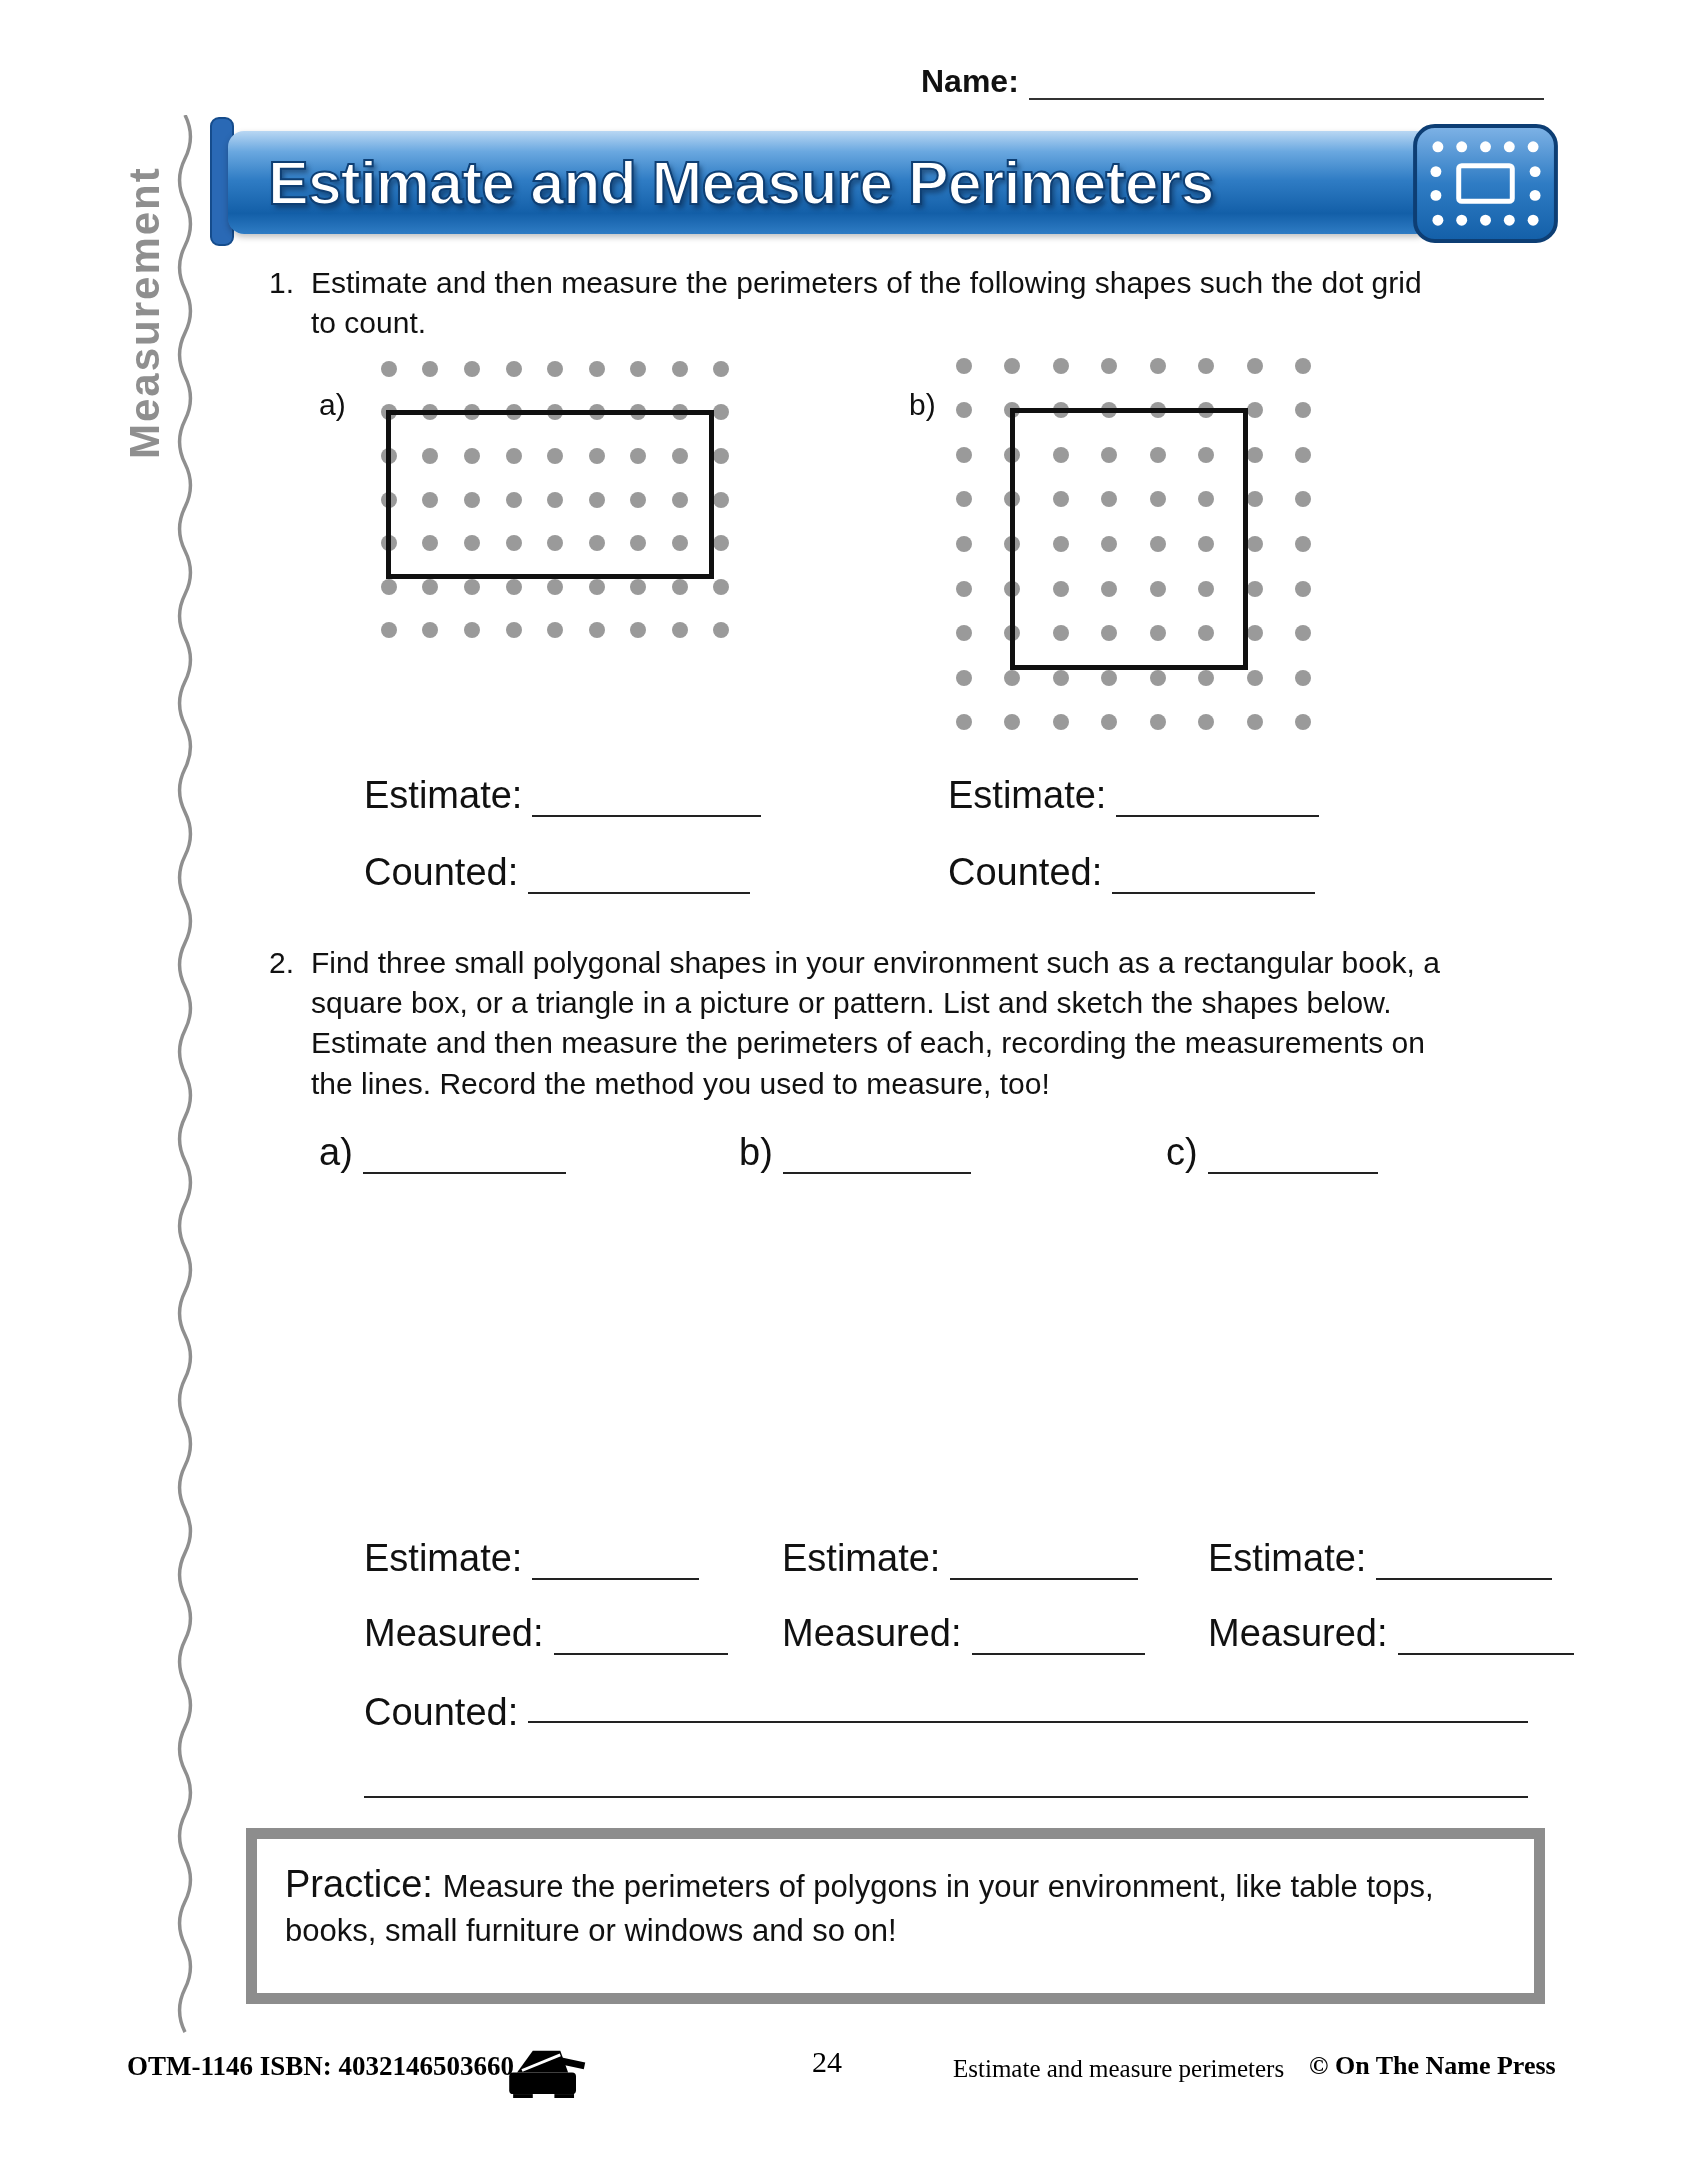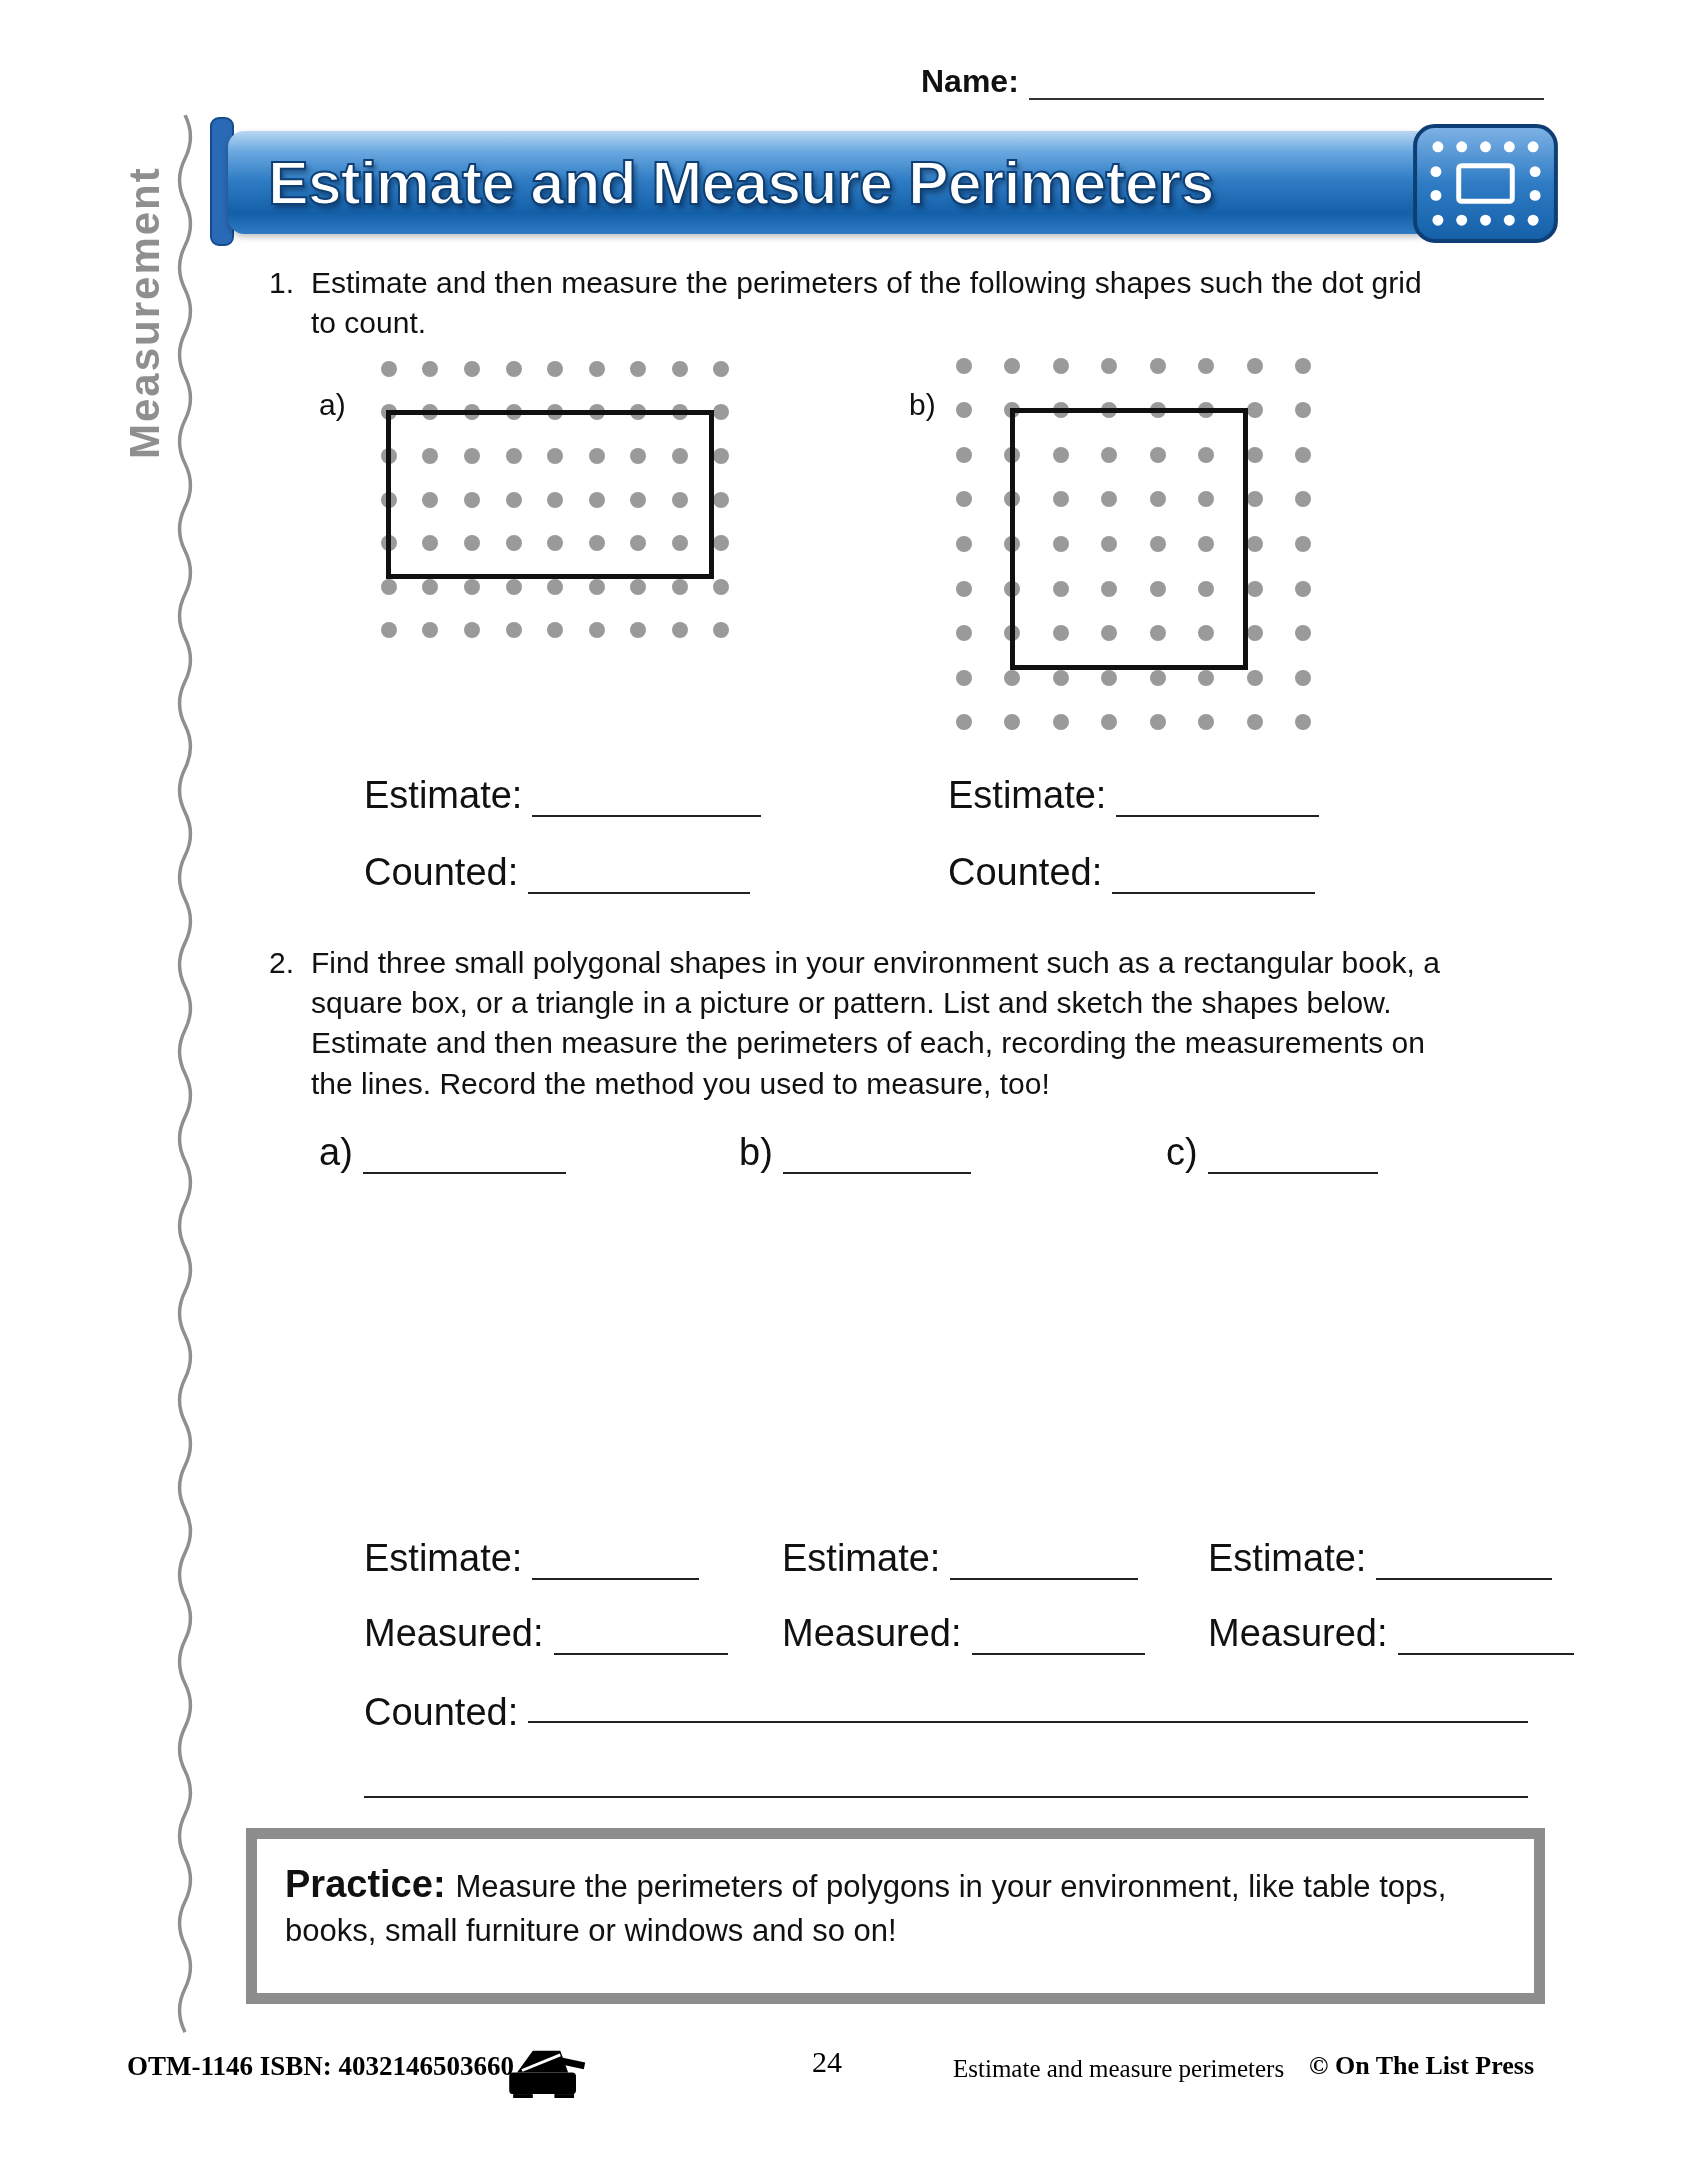--- a/index.html
+++ b/index.html
@@ -51,21 +51,21 @@
 
   .longline { position:absolute; border-bottom:2.5px solid #222; height:32px; }
 
   .sketch-area { position:absolute; left:271px; top:1183px; width:1168px; height:327px; }
 
   
   .practice {
     position:absolute; left:246px; top:1828px; width:1299px; height:176px;
     border:11px solid #8d8d8d; background:#fff; padding:20px 28px; font-size:31px; line-height:1.35;
   }
-  .practice .ptitle { font-size:38px; font-weight:bold; margin-right:10px; }
+  .practice .ptitle { font-size:38px; font-weight:normal; margin-right:10px; }
 
   
   .footer-item { position:absolute; font-family:"Liberation Serif", serif; color:#000; }
   .f-code { left:127px; top:2051px; font-size:27px; font-weight:bold; }
   .f-icon { left:507px; top:2043px; }
   .f-page { left:812px; top:2045px; font-size:30px; }
   .f-subject { left:953px; top:2055px; font-size:25px; }
   .f-copy { left:1309px; top:2051px; font-size:26px; font-weight:bold; }
 </style>
 </head>
@@ -328,16 +328,16 @@
   <svg class="footer-item f-icon" width="83" height="55" viewBox="0 0 84 56">
     <rect x="2" y="30" width="68" height="22" rx="4" fill="#000"></rect>
     <path d="M10 30 L26 8 L54 8 L62 30 Z" fill="#000"></path>
     <rect x="52" y="14" width="28" height="7" fill="#000" transform="rotate(12 52 14)"></rect>
     <line x1="15" y1="28" x2="54" y2="12" stroke="#fff" stroke-width="3"></line>
     <rect x="6" y="52" width="20" height="4" fill="#000"></rect>
     <rect x="48" y="52" width="20" height="4" fill="#000"></rect>
   </svg>
   <div class="footer-item f-page">24</div>
   <div class="footer-item f-subject">Estimate and measure perimeters</div>
-  <div class="footer-item f-copy">© On The List Press</div>
+  <div class="footer-item f-copy">© On The Name Press</div>
 
 </div>
 
 
 </body></html>

